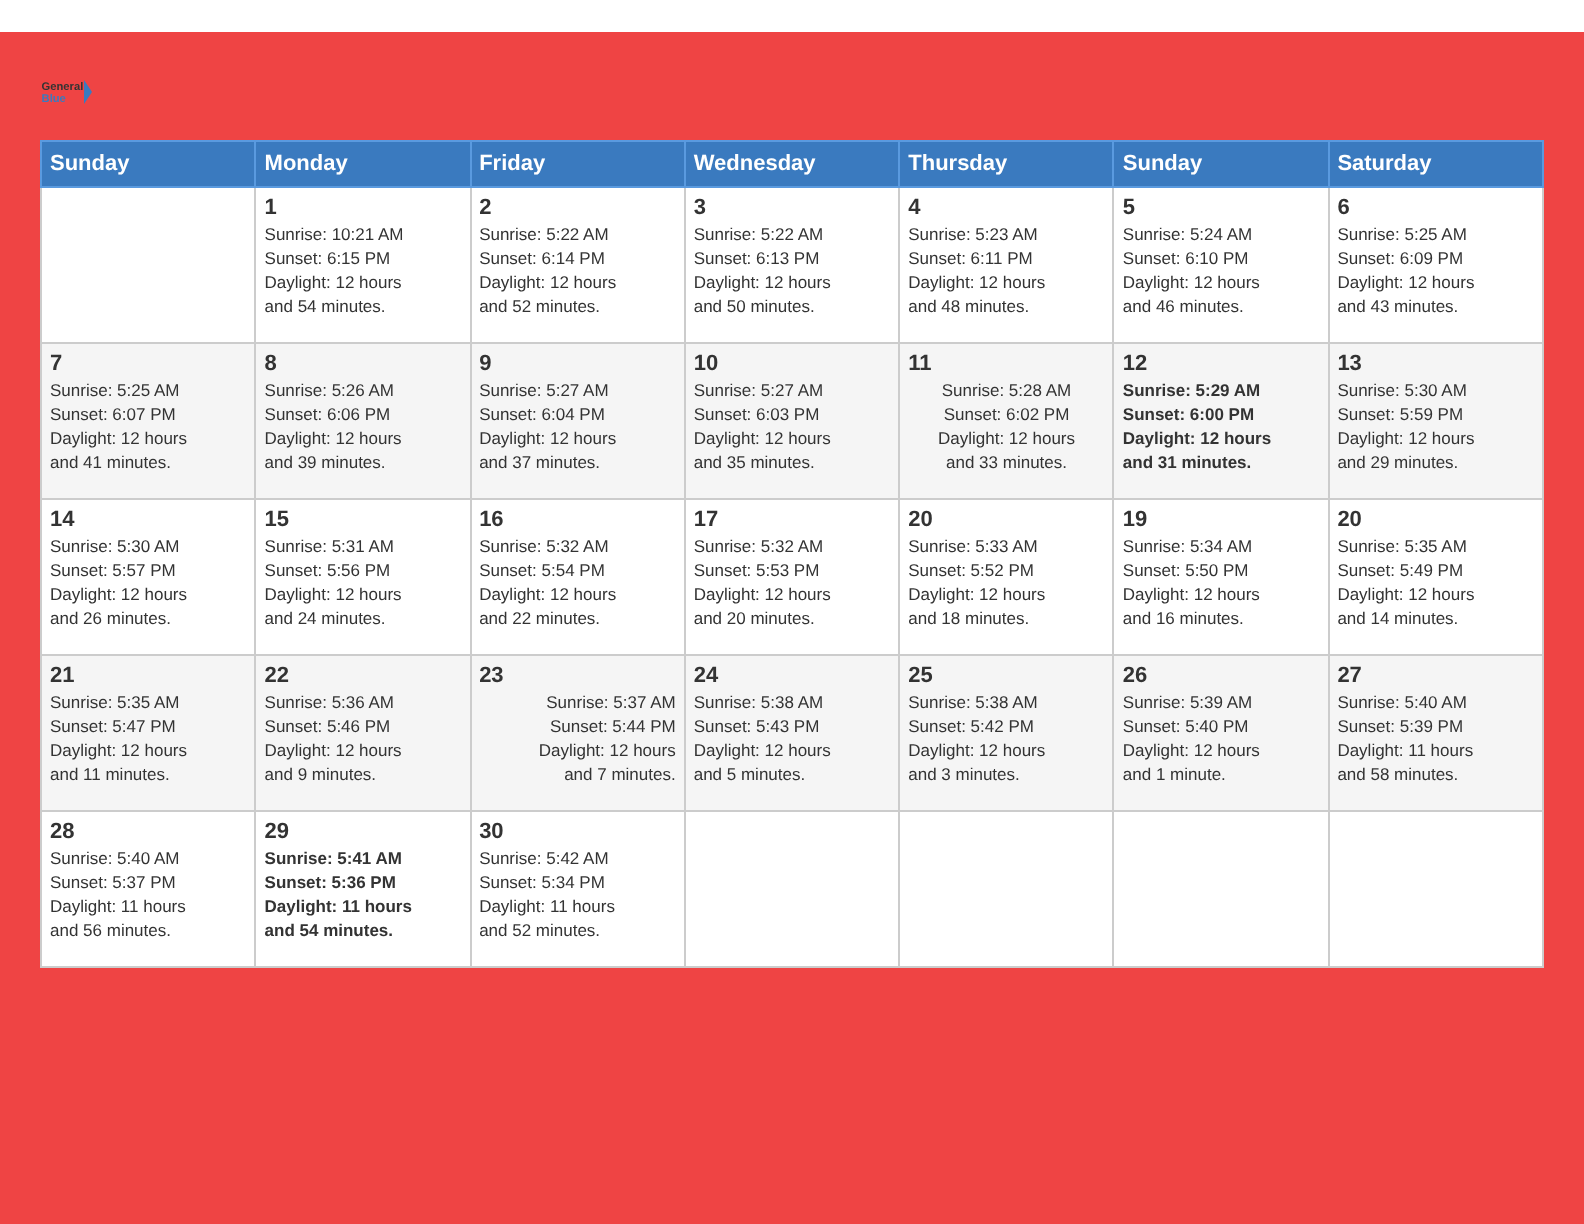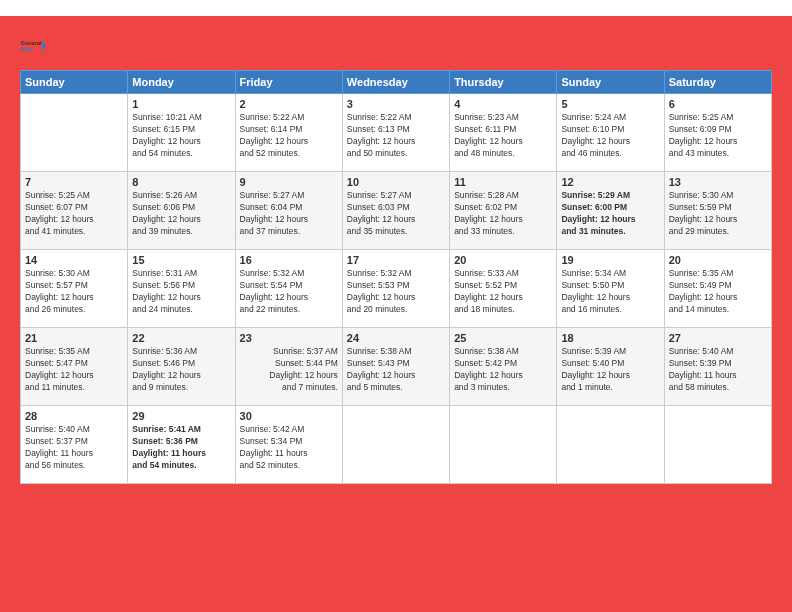--- a/index.html
+++ b/index.html
@@ -185,21 +185,21 @@
           </td>
           <td>
             <span class="day-num">10</span>
             <div class="day-info" style="white-space: pre-line;">Sunrise: 5:27 AM
 Sunset: 6:03 PM
 Daylight: 12 hours
 and 35 minutes.</div>
           </td>
           <td>
             <span class="day-num">11</span>
-            <div class="day-info" style="white-space: pre-line;">Sunrise: 5:28 AM
+            <div class="day-info" style="white-space: pre-line; text-align: center;">Sunrise: 5:28 AM
 Sunset: 6:02 PM
 Daylight: 12 hours
 and 33 minutes.</div>
           </td>
           <td>
             <span class="day-num">12</span>
             <div class="day-info" style="white-space: pre-line; font-weight: bold;">Sunrise: 5:29 AM
 Sunset: 6:00 PM
 Daylight: 12 hours
 and 31 minutes.</div>
@@ -293,21 +293,21 @@
 and 5 minutes.</div>
           </td>
           <td>
             <span class="day-num">25</span>
             <div class="day-info" style="white-space: pre-line;">Sunrise: 5:38 AM
 Sunset: 5:42 PM
 Daylight: 12 hours
 and 3 minutes.</div>
           </td>
           <td>
-            <span class="day-num">18</span>
+            <span class="day-num">26</span>
             <div class="day-info" style="white-space: pre-line;">Sunrise: 5:39 AM
 Sunset: 5:40 PM
 Daylight: 12 hours
 and 1 minute.</div>
           </td>
           <td>
             <span class="day-num">27</span>
             <div class="day-info" style="white-space: pre-line;">Sunrise: 5:40 AM
 Sunset: 5:39 PM
 Daylight: 11 hours

